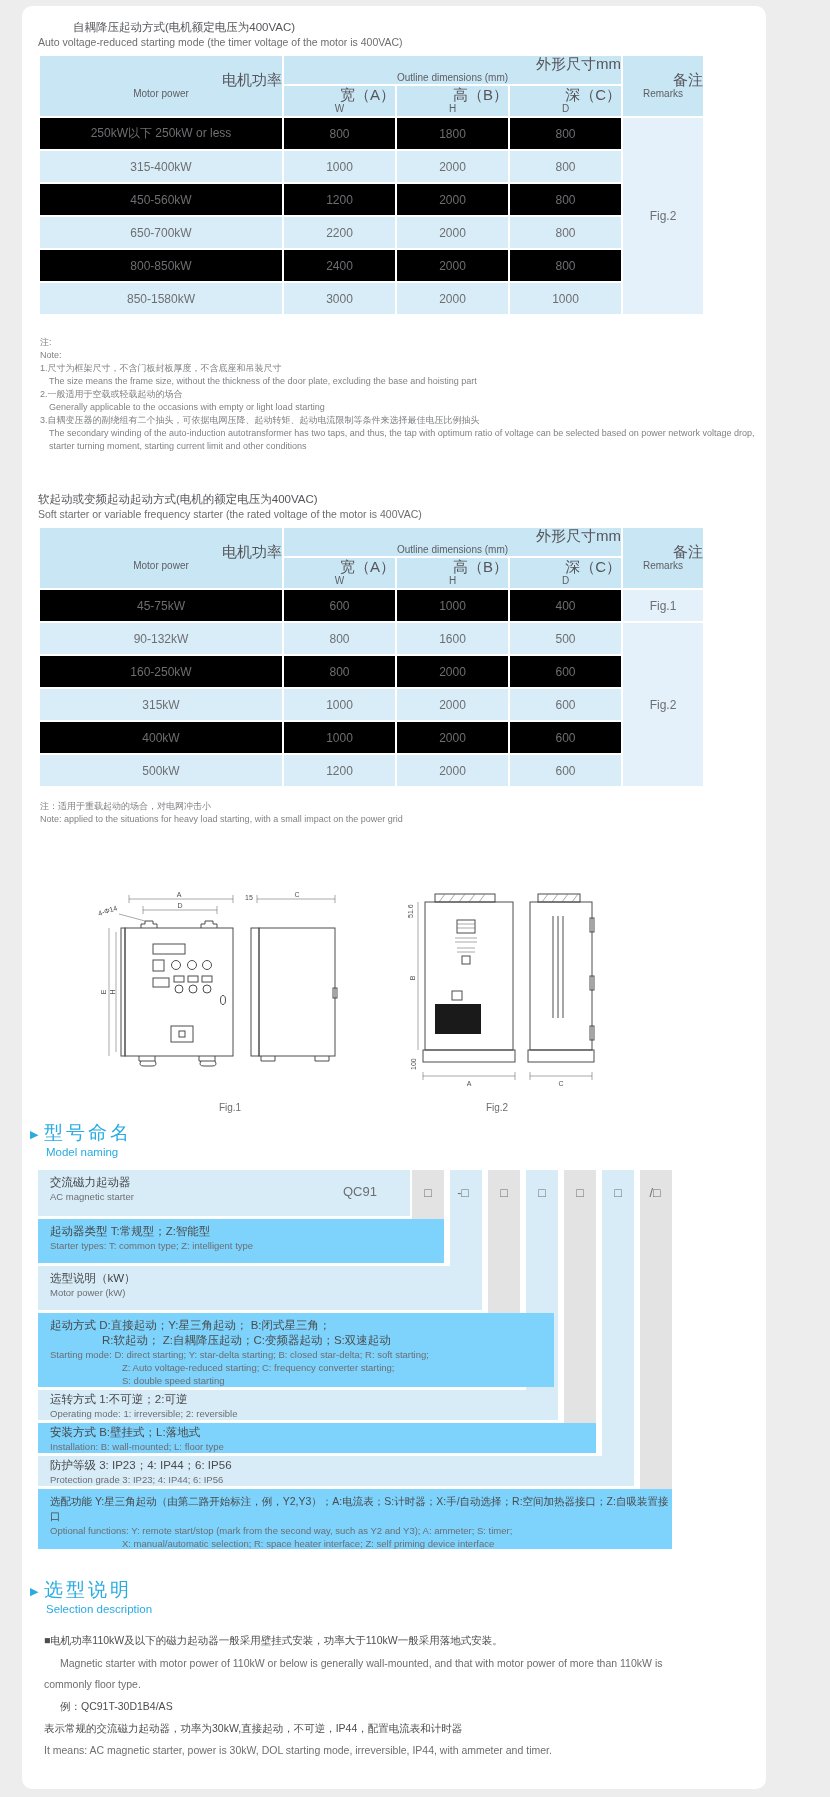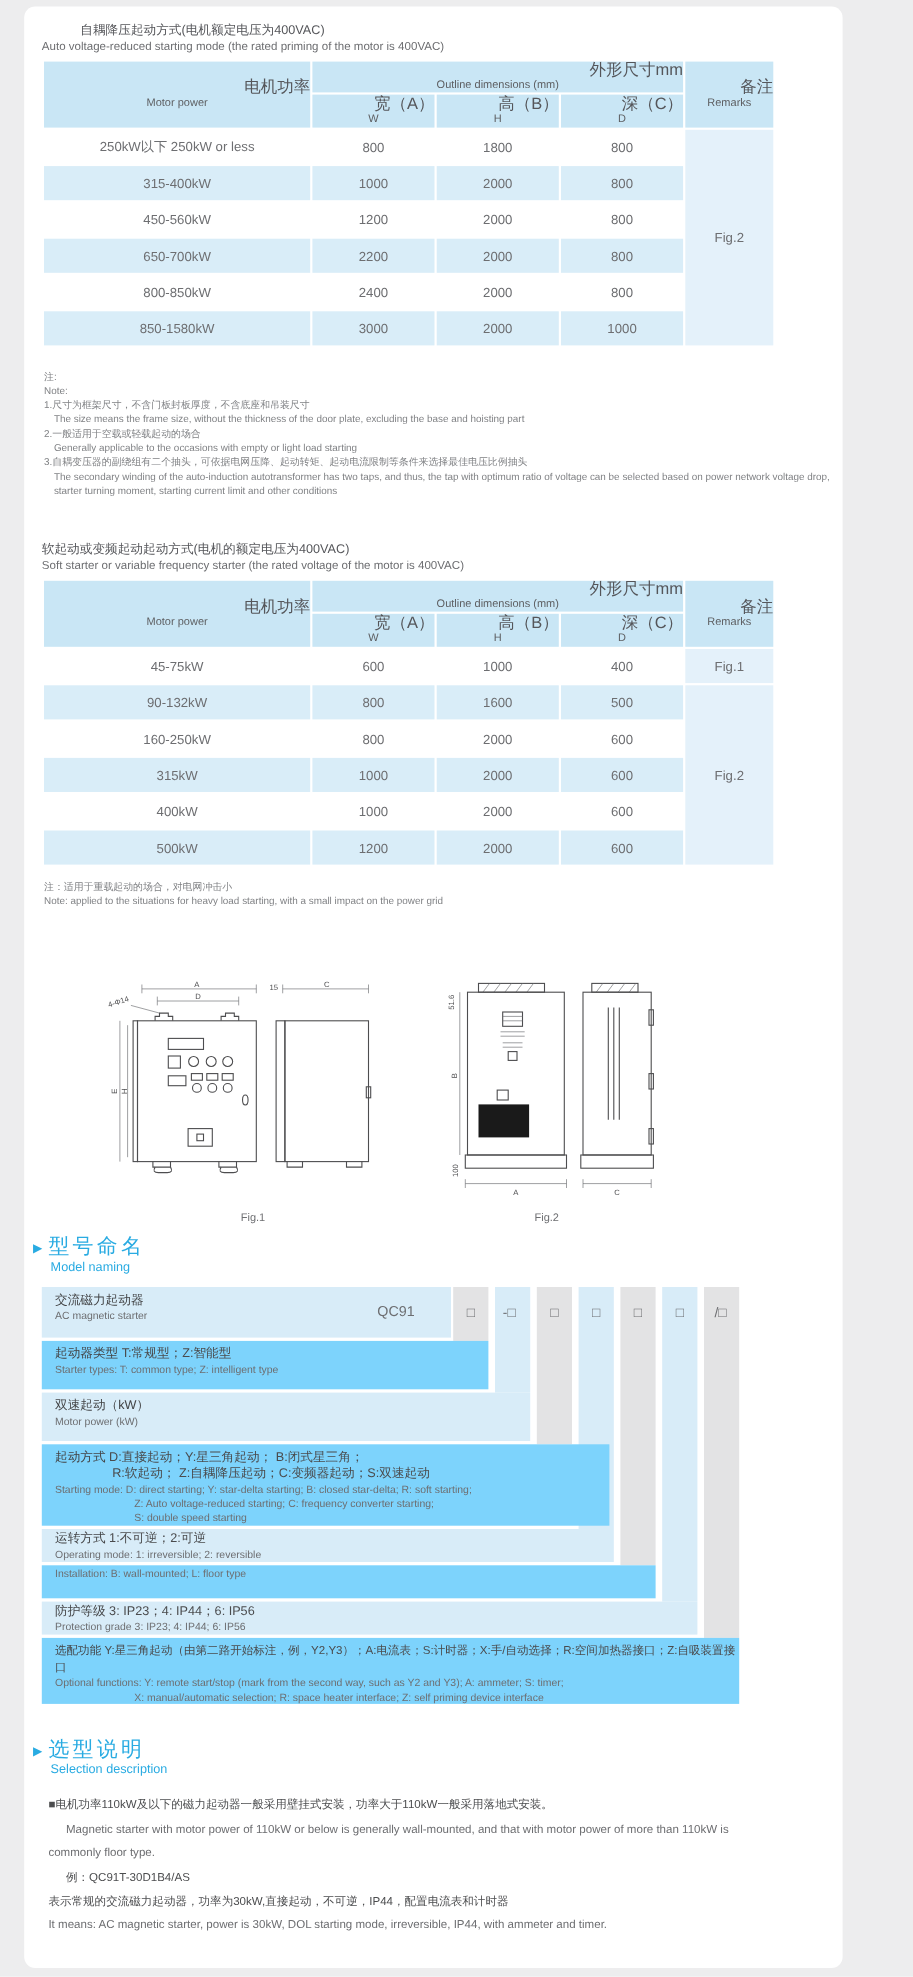--- a/index.html
+++ b/index.html
@@ -15,21 +15,21 @@
   .title-en{font-size:10.5px;color:#6d6e71;}
   
   table.dim-table{position:absolute;border-collapse:separate;border-spacing:2px;table-layout:fixed;}
   .dim-table th,.dim-table td{padding:0;text-align:center;vertical-align:middle;font-weight:400;}
   .dim-table th{background:#c9e6f5;color:#55565a;}
   .dim-table th .cn{font-size:15px;line-height:14px;text-align:right;}
   .dim-table th .en{font-size:10px;line-height:13px;color:#5d5e61;}
   .dim-table thead tr:first-child th{height:28px;}
   .dim-table thead tr:last-child th{height:30px;}
   .dim-table td{height:31px;font-size:12px;color:#6d6e71;}
-  tr.lt td{background:#ffffff;}
+  tr.lt td{background:#000000;}
   tr.dk td{background:#d9edf8;}
   .dim-table td.figcell{background:#e4f1fa !important;font-size:12px;color:#6d6e71;}
   
   .notes{font-size:9px;line-height:13px;color:#808285;}
   .notes .ind{padding-left:9px;}
   .note-line{font-size:9px;color:#808285;}
   
   .sec-marker{font-size:11px;color:#29abe2;}
   .sec-head{font-size:19px;letter-spacing:3px;color:#29abe2;}
   .sec-sub{font-size:11.5px;color:#29abe2;}
@@ -55,21 +55,21 @@
   svg .ln{stroke:#4d4d4f;stroke-width:1;fill:none;}
   svg .thin{stroke:#6d6e71;stroke-width:0.6;fill:none;}
   svg text{font-family:"Liberation Sans","DejaVu Sans",sans-serif;font-size:7px;fill:#4d4d4f;}
 </style>
 </head>
 <body>
 
 <div class="page"></div>
 
 <div class="abs title-cn" style="left:38px;top:20px;margin-left:35px;">自耦降压起动方式(电机额定电压为400VAC)</div>
-<div class="abs title-en" style="left:38px;top:36px;">Auto voltage-reduced starting mode (the rated priming of the motor is 400VAC)</div>
+<div class="abs title-en" style="left:38px;top:36px;">Auto voltage-reduced starting mode (the timer voltage of the motor is 400VAC)</div>
 
 <table class="dim-table" style="left:38px;top:54px;">
   <colgroup>
       <col style="width:242px">
       <col style="width:111px">
       <col style="width:111px">
       <col style="width:111px">
       <col style="width:80px">
     </colgroup>
   <thead>
@@ -400,38 +400,39 @@
 <span class="codechip" style="left:564px;">□</span>
 <span class="codechip" style="left:602px;">□</span>
 <span class="codechip" style="left:636px;width:38px;">/□</span>
 
 <div class="nrow gray" style="top:1219px;height:44px;width:406px;">
   <div class="cnline"><span class="nlabel">起动器类型</span> <span>T:常规型；Z:智能型</span></div>
   <div class="enline">Starter types: T: common type; Z: intelligent type</div>
 </div>
 
 <div class="nrow blue" style="top:1266px;height:44px;width:444px;">
-  <div class="cnline"><span class="nlabel">双速起动（kW）</span></div>
+  <div class="cnline"><span class="nlabel">选型说明（kW）</span></div>
   <div class="enline">Motor power (kW)</div>
 </div>
 
 <div class="nrow gray" style="top:1313px;height:74px;width:516px;">
   <div class="cnline"><span class="nlabel">起动方式</span> <span>D:直接起动；Y:星三角起动；  B:闭式星三角；</span></div>
   <div class="cnline indent2">R:软起动；  Z:自耦降压起动；C:变频器起动；S:双速起动</div>
   <div class="enline">Starting mode: D: direct starting; Y: star-delta starting; B: closed star-delta; R: soft starting;</div>
   <div class="enline indent3">Z: Auto voltage-reduced starting; C: frequency converter starting;</div>
   <div class="enline indent3">S: double speed starting</div>
 </div>
 
 <div class="nrow blue" style="top:1390px;height:30px;width:520px;padding-top:2px;">
   <div class="cnline"><span class="nlabel">运转方式</span> <span>1:不可逆；2:可逆</span></div>
   <div class="enline">Operating mode: 1: irreversible; 2: reversible</div>
 </div>
 
 <div class="nrow gray" style="top:1423px;height:30px;width:558px;padding-top:2px;">
+  <div class="cnline"><span class="nlabel">安装方式</span> <span>B:壁挂式；L:落地式</span></div>
   <div class="enline">Installation: B: wall-mounted; L: floor type</div>
 </div>
 
 <div class="nrow blue" style="top:1456px;height:30px;width:596px;padding-top:2px;">
   <div class="cnline"><span class="nlabel">防护等级</span> <span>3: IP23；4: IP44；6: IP56</span></div>
   <div class="enline">Protection grade 3: IP23; 4: IP44; 6: IP56</div>
 </div>
 
 <div class="nrow gray" style="top:1489px;height:60px;width:634px;">
   <div class="cnline" style="font-size:10.5px;"><span class="nlabel">选配功能</span> <span>Y:星三角起动（由第二路开始标注，例，Y2,Y3）；A:电流表；S:计时器；X:手/自动选择；R:空间加热器接口；Z:自吸装置接口</span></div>

